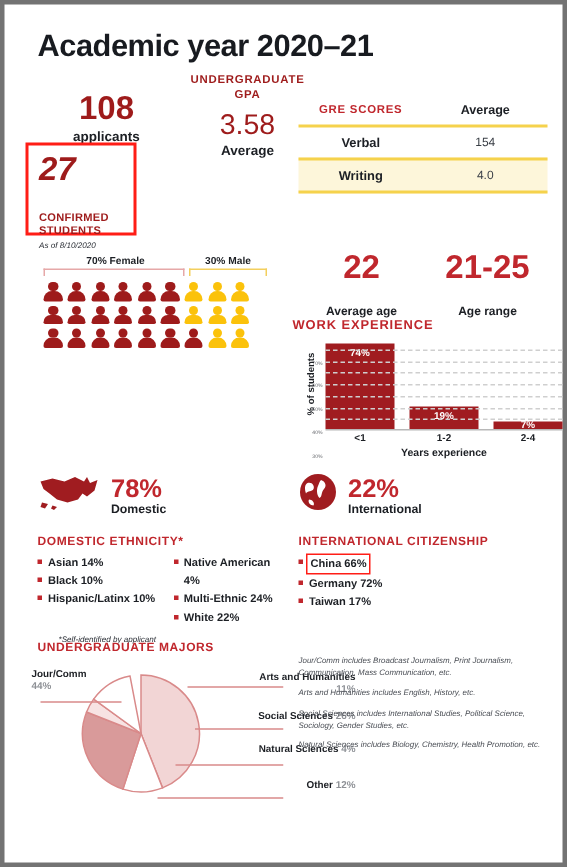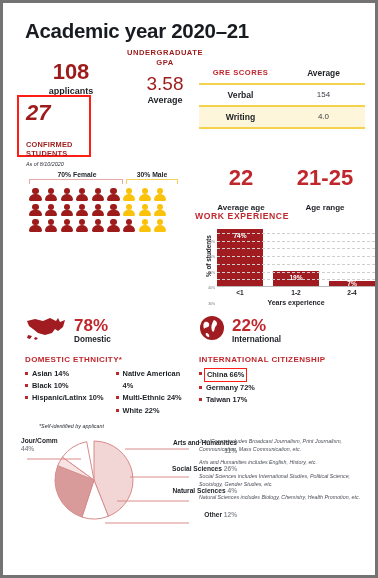--- a/index.html
+++ b/index.html
@@ -445,20 +445,21 @@
     </div>
     <div class="sec-title">INTERNATIONAL CITIZENSHIP</div>
     <ul class="bul" id="intl-list" style="margin-top:4px">
         <li><span class="hl-box">China 66%</span></li>
         <li>Germany 72%</li>
         <li>Taiwan 17%</li>
       </ul>
   </div>
 
   <div class="majors">
+    <div class="majors-title">UNDERGRADUATE MAJORS</div>
     <div class="pie-wrap">
       <svg width="164" height="96" viewBox="0 0 164 96" style="position:absolute;left:0;top:0;">
         <g id="pie-slices" transform="translate(69,45)">
             <path d="M0 0 L0.00 -39.00 A39 39 0 0 1 14.36 36.26 Z" fill="#f2d5d5" stroke="#d98a8a" stroke-width="1"></path>
             <path d="M0 0 L14.36 36.26 A39 39 0 0 1 -12.05 37.09 Z" fill="#ffffff" stroke="#d98a8a" stroke-width="1"></path>
             <path d="M0 0 L-12.05 37.09 A39 39 0 0 1 -36.26 -14.36 Z" fill="#d99a9a" stroke="#d98a8a" stroke-width="1"></path>
             <path d="M0 0 L-36.26 -14.36 A39 39 0 0 1 -31.55 -22.92 Z" fill="#f7e3e3" stroke="#d98a8a" stroke-width="1"></path>
             <path d="M0 0 L-31.55 -22.92 A39 39 0 0 1 -7.31 -38.31 Z" fill="#ffffff" stroke="#d98a8a" stroke-width="1"></path>
           </g>
         <line x1="2" y1="24" x2="56" y2="24" stroke="#d98a8a" stroke-width="1"></line>

